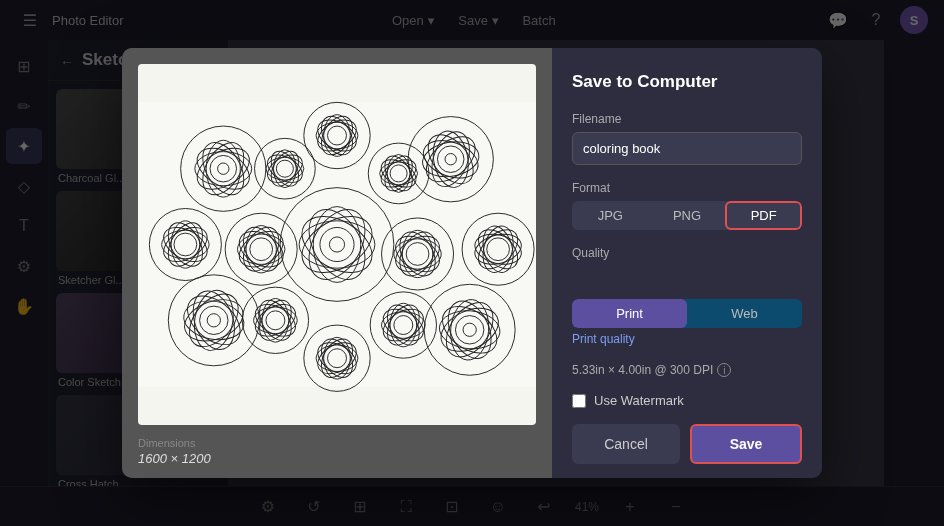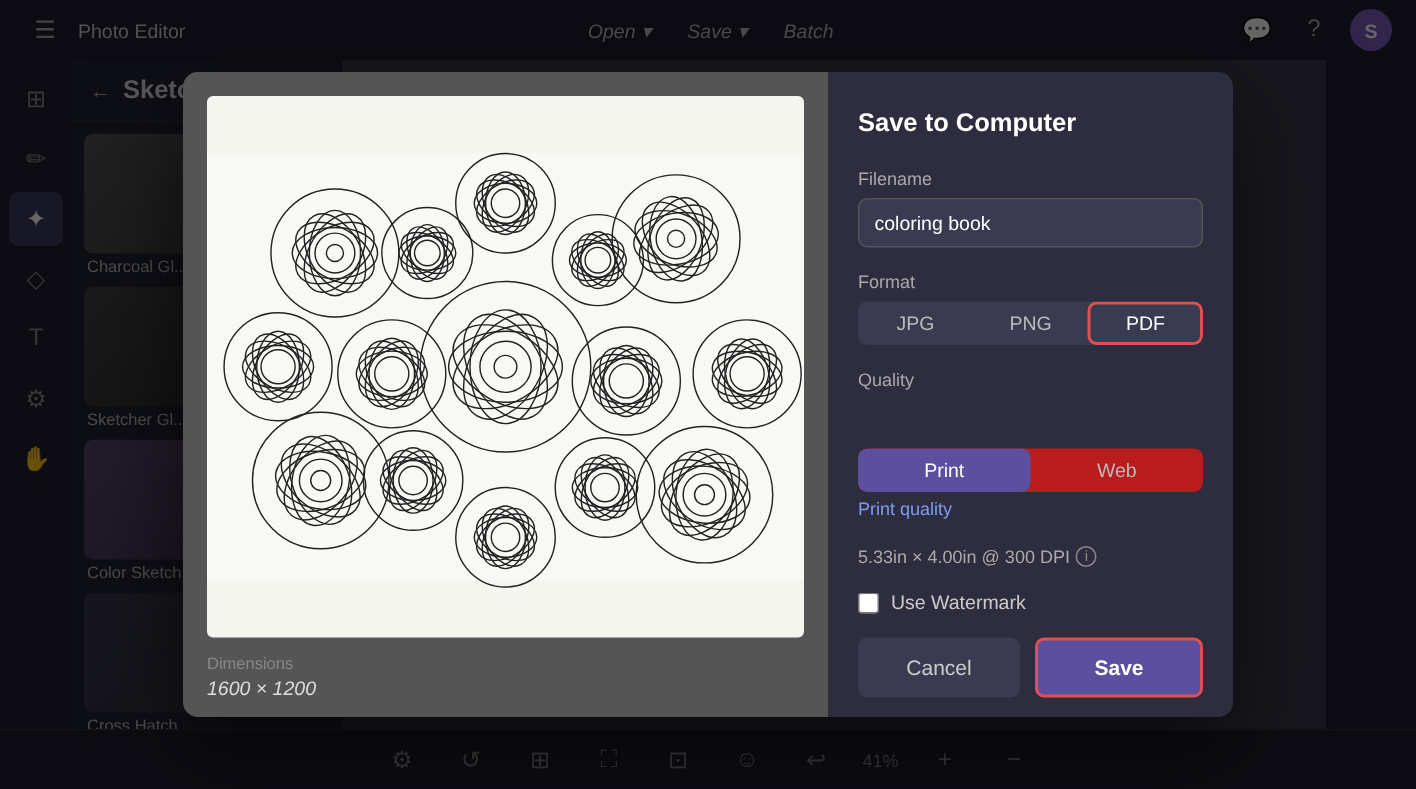--- a/index.html
+++ b/index.html
@@ -55,21 +55,20 @@
       color: #bbb;
       font-size: 13px;
       background: transparent;
       border: none;
       cursor: pointer;
       padding: 4px 8px;
       border-radius: 4px;
       display: flex;
       align-items: flex-end;
       gap: 4px;
-      font-style: italic;
     }
     .top-bar-right {
       display: flex;
       align-items: center;
       gap: 10px;
     }
     .icon-btn {
       color: #aaa;
       font-size: 16px;
       background: transparent;
@@ -356,21 +355,21 @@
       flex: 0 0 80px;
       text-align: right;
     }
     .size-value {
       color: #ddd;
       font-size: 13px;
       margin-top: 28px;
     }
     .quality-group {
       display: flex;
-      background: #b91c1c;
+      background: #0c4a6e;
       border-radius: 6px;
       overflow: hidden;
       margin-top: 39px;
     }
     .quality-btn {
       flex: 1;
       padding: 7px 0;
       border: none;
       background: transparent;
       color: #bbb;

